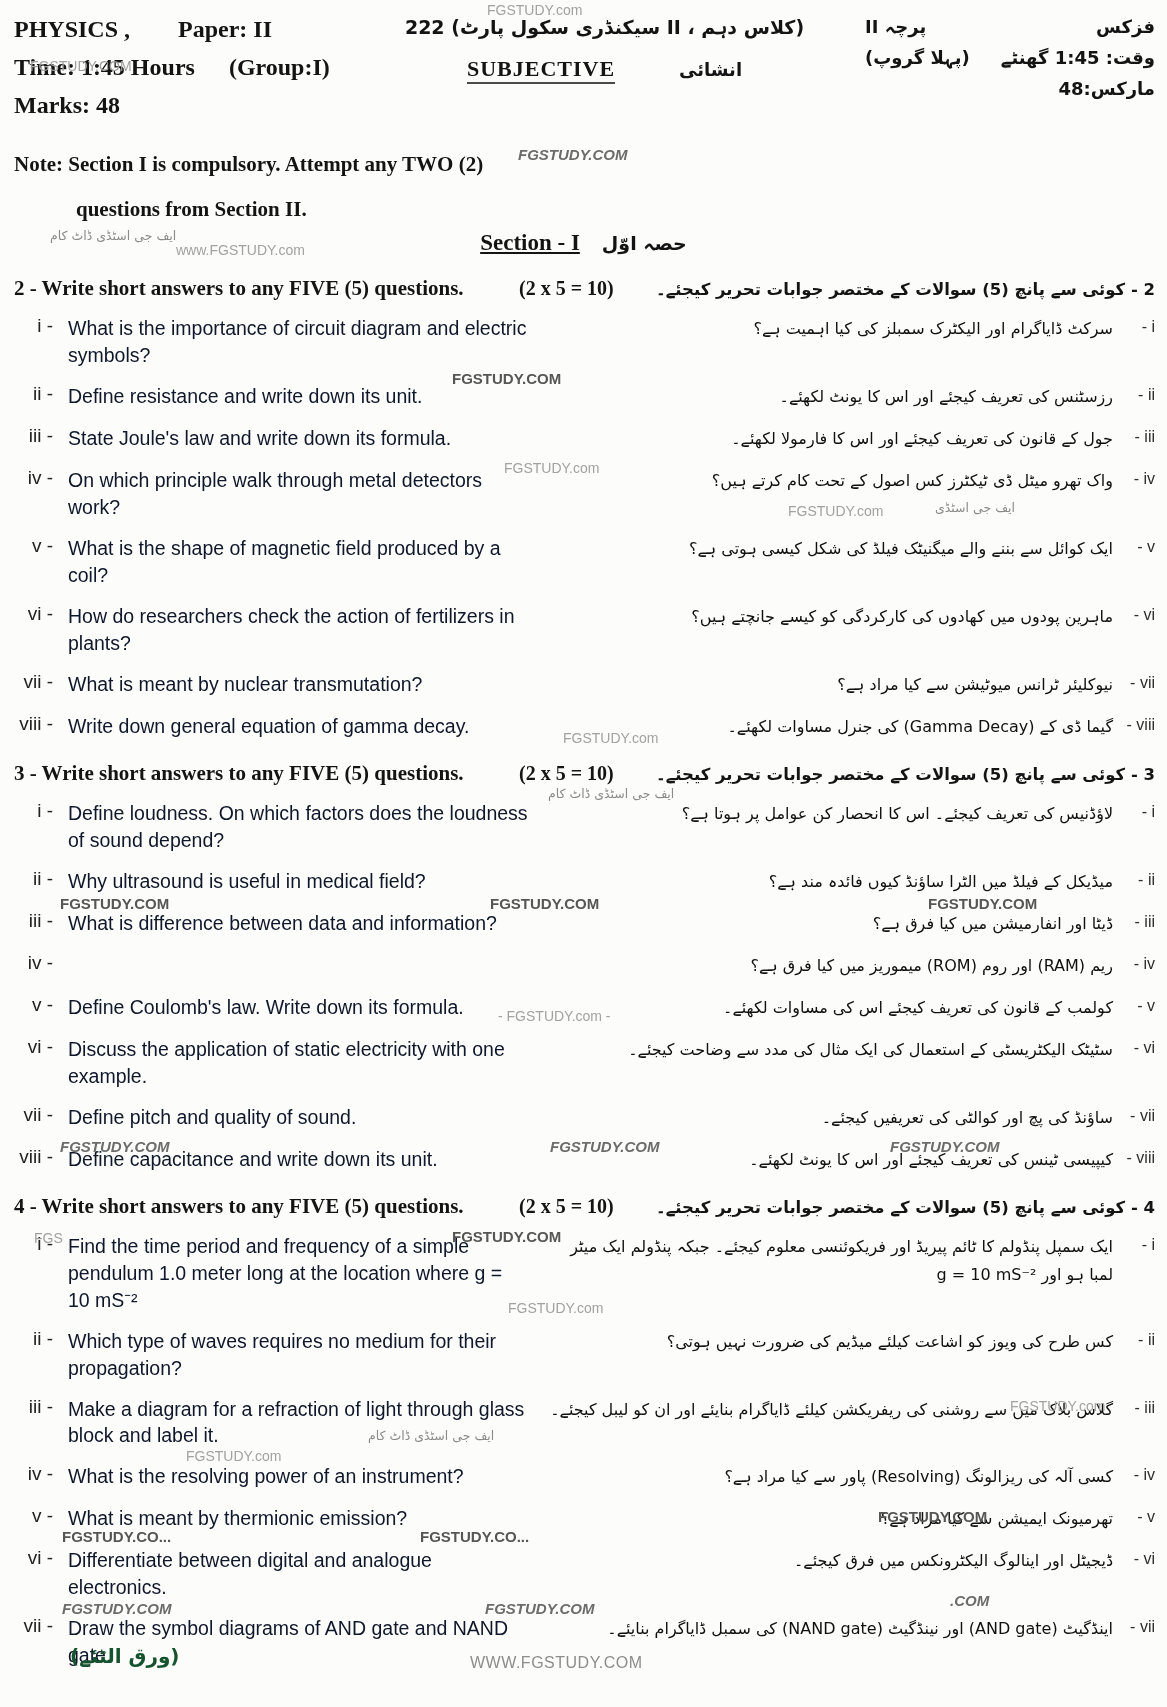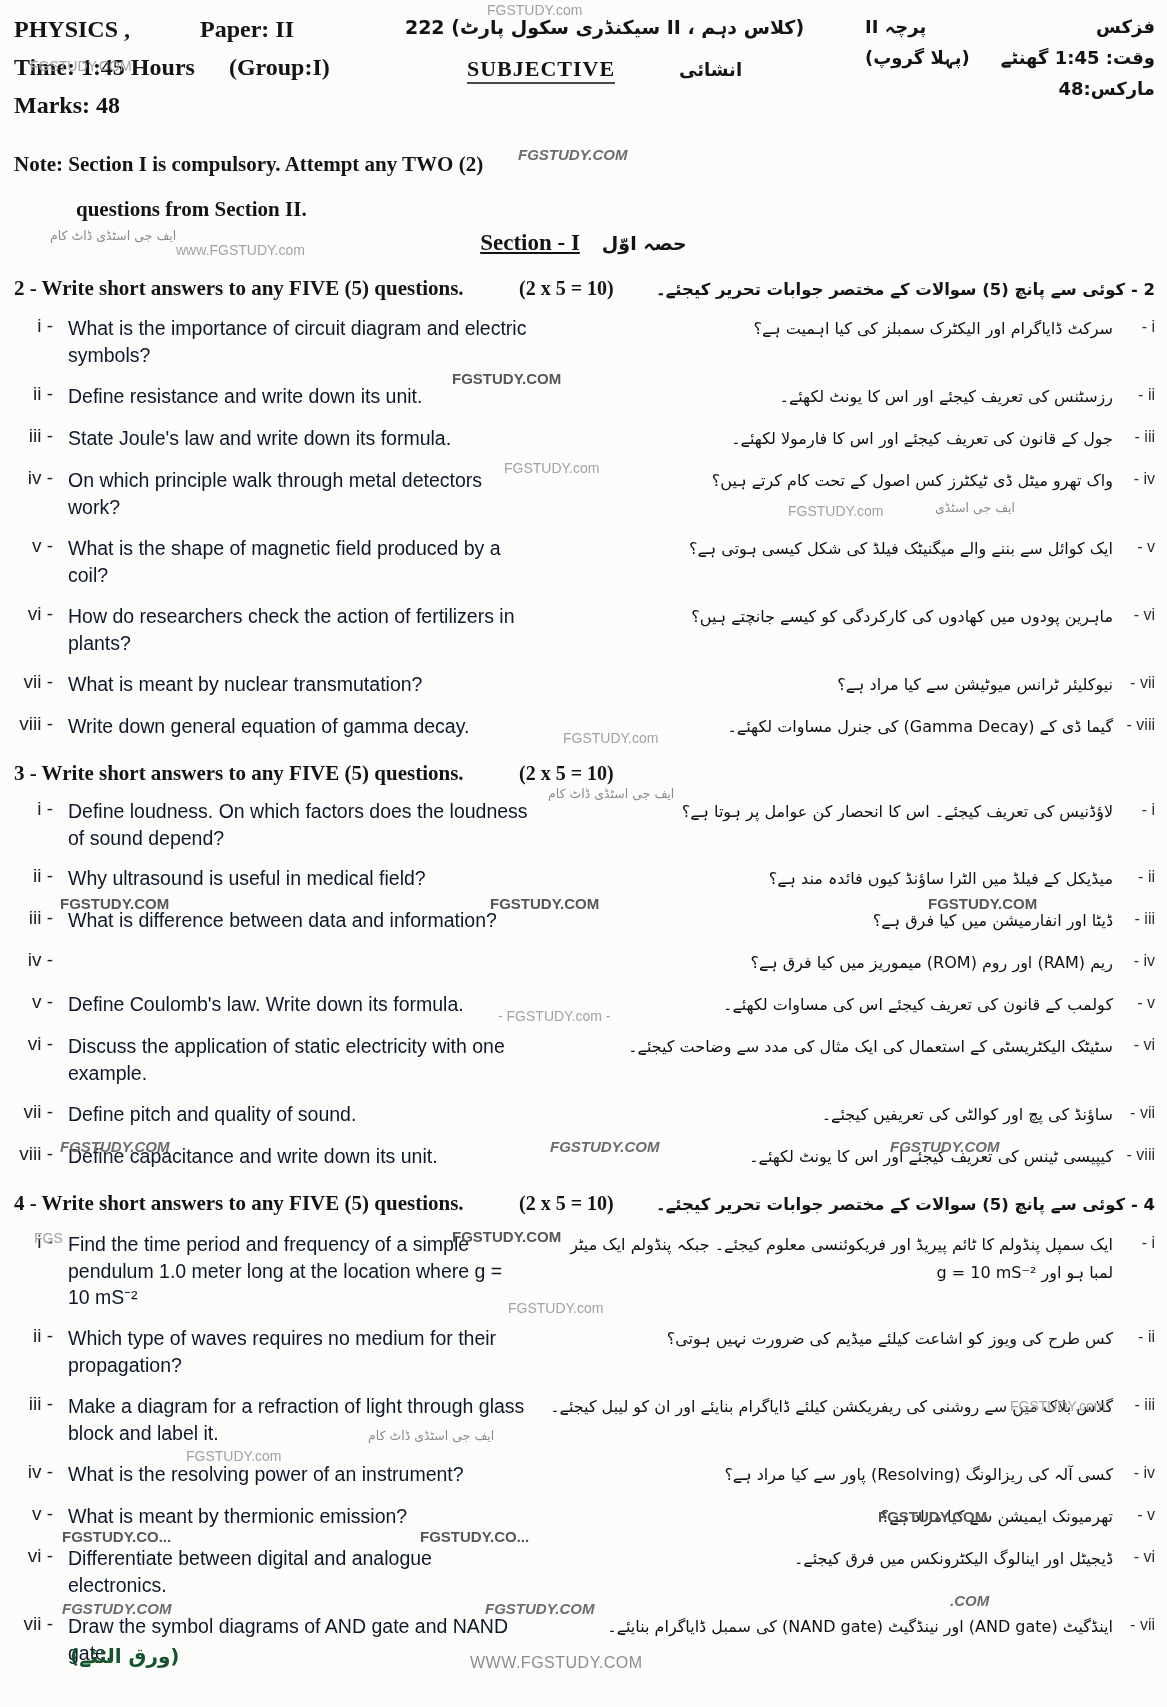--- a/index.html
+++ b/index.html
@@ -4,21 +4,21 @@
 <style>
   html,body{margin:0;padding:0;background:#e8e8e8;}
   .page{position:relative;width:1167px;height:1707px;margin:0 auto;background:#fcfcfa;color:#141414;
         font-family:"Liberation Sans",sans-serif;overflow:hidden;}
   .ur{direction:rtl;font-family:"DejaVu Sans",sans-serif;}
 
   
   .header{display:flex;padding:16px 12px 0 14px;}
   .h-left{width:330px;font-family:"Liberation Serif",serif;font-weight:bold;font-size:24px;}
   .h-left .row{display:flex;margin-bottom:11px;}
-  .h-left .gap1{margin-left:70px;}
+  .h-left .gap1{margin-left:48px;}
   .h-left .gap2{margin-left:34px;}
   .h-center{flex:1;text-align:center;}
   .h-c1{font-size:19px;font-weight:bold;font-family:"DejaVu Sans",sans-serif;}
   .h-c2{margin-top:18px;display:flex;justify-content:center;gap:64px;align-items:baseline;}
   .subjective{font-family:"Liberation Serif",serif;font-weight:bold;font-size:22px;letter-spacing:1px;border-bottom:2px solid #4a4a4a;}
   .h-c2 .ur{font-weight:bold;font-size:18px;}
   .h-right{width:290px;direction:rtl;text-align:right;font-family:"DejaVu Sans",sans-serif;font-weight:bold;font-size:18px;}
   .h-right .row{display:flex;margin-bottom:10px;}
   .h-right .grow{flex:1;}
 
@@ -163,20 +163,21 @@
     <span class="n-en">viii</span>
     <span class="t-en">Write down general equation of gamma decay.</span>
     <span class="t-ur">گیما ڈی کے (Gamma Decay) کی جنرل مساوات لکھئے۔</span>
     <span class="n-ur">viii</span>
   </div>
     </div>
 
   <div class="qh">
     <span class="qh-en">3 - Write short answers to any FIVE (5) questions.</span>
     <span class="qh-marks">(2 x 5 = 10)</span>
+    <span class="qh-ur">3 - کوئی سے پانچ (5) سوالات کے مختصر جوابات تحریر کیجئے۔</span>
   </div>
   <div>
       <div class="item">
     <span class="n-en">i</span>
     <span class="t-en">Define loudness. On which factors does the loudness of sound depend?</span>
     <span class="t-ur">لاؤڈنیس کی تعریف کیجئے۔ اس کا انحصار کن عوامل پر ہوتا ہے؟</span>
     <span class="n-ur">i</span>
   </div>
       <div class="item">
     <span class="n-en">ii</span>

